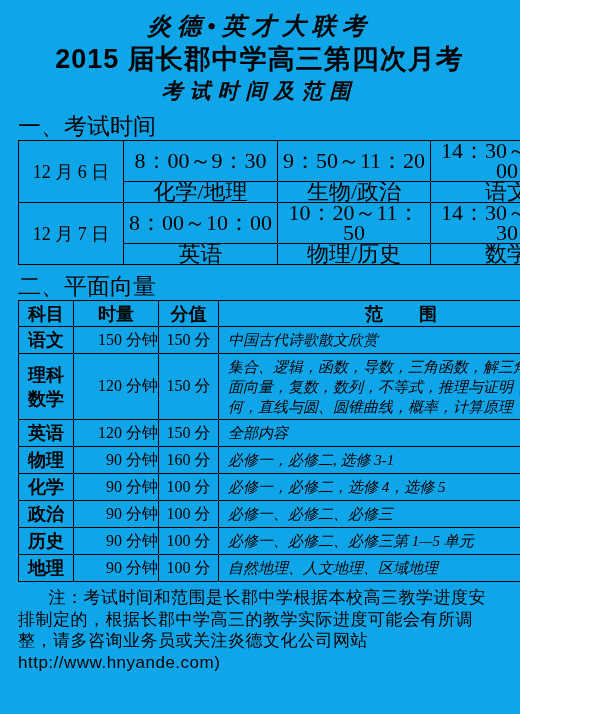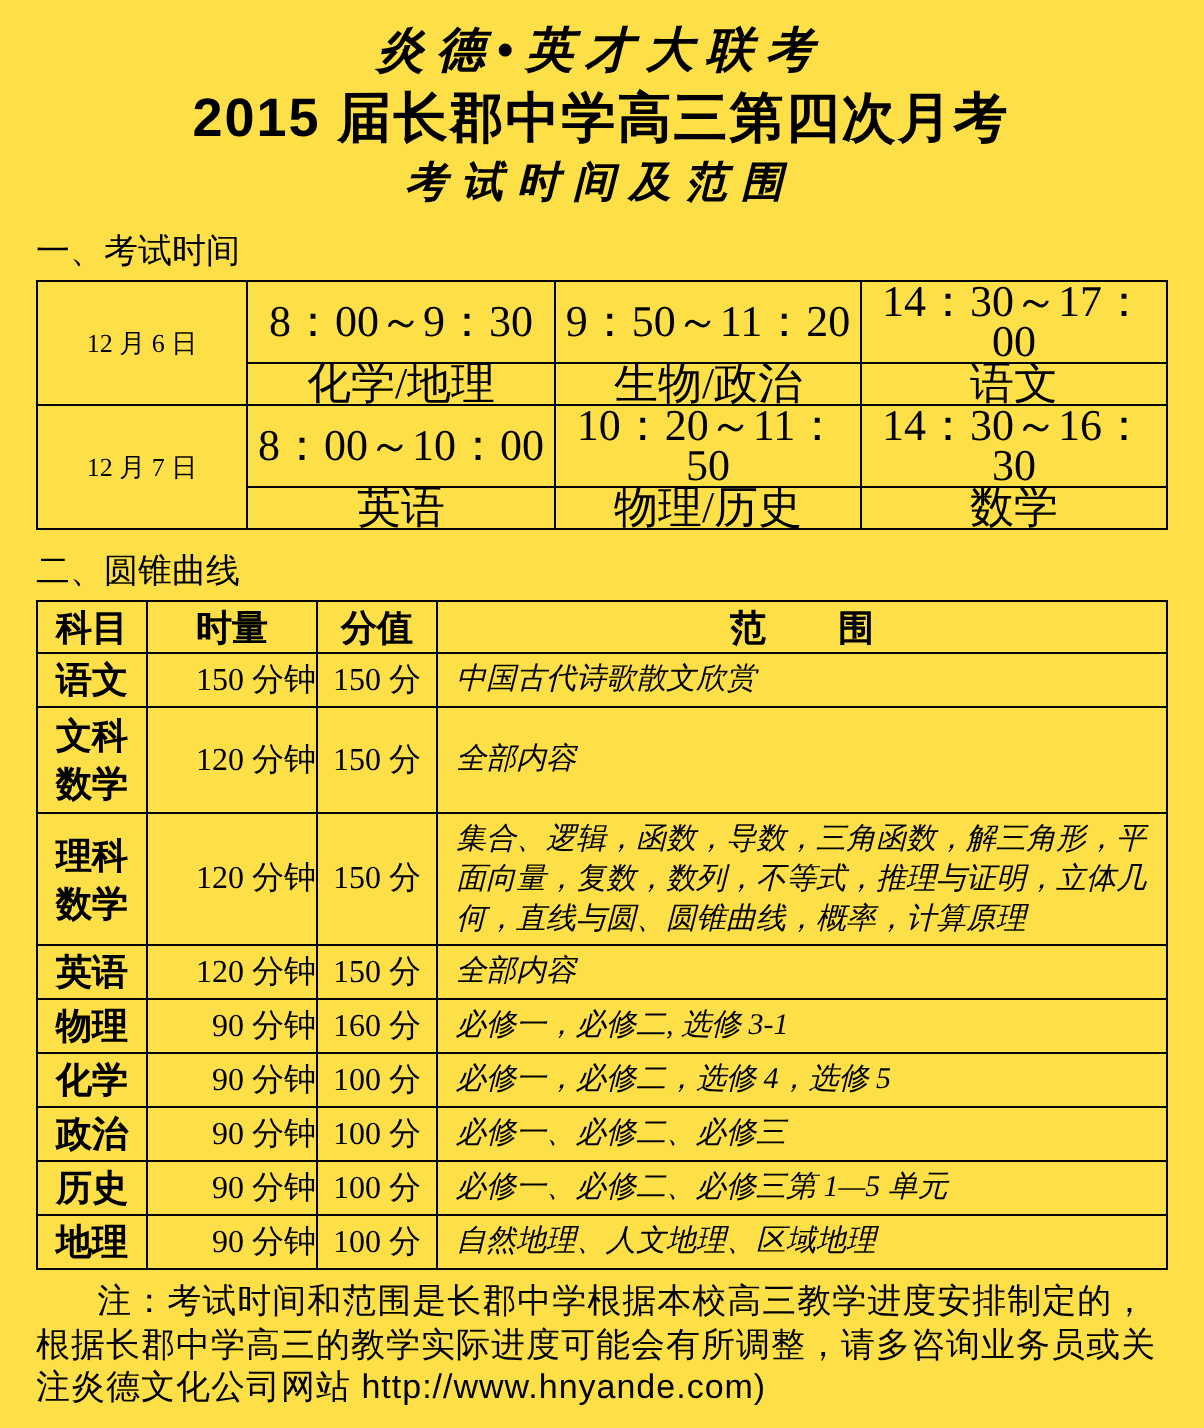--- a/index.html
+++ b/index.html
@@ -1,21 +1,21 @@
 <!DOCTYPE html>
 <html><head>
 <meta charset="utf-8">
 <style>
   * { margin: 0; padding: 0; box-sizing: border-box; }
   html, body { background: #ffffff; }
   .page {
     position: relative;
-    width: 602px;
+    width: 520px;
     height: 714px;
-    background: #fde047;
+    background: #0ea5e9;
     color: #000000;
     padding: 10px 19px 0 18px;
     overflow: hidden;
     font-family: "Liberation Serif", serif;
   }
   
   .kaiti { font-family: "Liberation Serif", "DejaVu Serif", serif; font-style: italic; }
   .songti { font-family: "Liberation Serif", "DejaVu Serif", serif; font-style: normal; }
   .heiti { font-family: "Liberation Sans", "DejaVu Sans", sans-serif; font-style: normal; }
 
@@ -40,21 +40,21 @@
     letter-spacing: 7px;
   }
   .date-range {
     font-size: 18px;
     line-height: 30px;
     letter-spacing: 1px;
   }
 
   
   .section-heading {
-    font-size: 17px;
+    font-size: 23px;
     line-height: 22px;
     margin-top: 8px;
     font-weight: normal;
   }
   .section-heading.second { margin-top: 10px; }
 
   
   table {
     border-collapse: collapse;
     table-layout: fixed;
@@ -64,21 +64,21 @@
   td, th { border: 1.5px solid #000; overflow: hidden; }
 
   
   .t1 td {
     text-align: center;
     vertical-align: middle;
     font-size: 22px;
     height: 20px;
     line-height: 20px;
   }
-  .t1 .date-cell { font-size: 13px; margin-top: 20px; }
+  .t1 .date-cell { font-size: 18px; margin-top: 20px; }
 
   
   .t2 th {
     font-family: Liberation Sans, sans-serif;
     font-weight: bold;
     font-size: 18px;
     height: 26px;
     text-align: center;
     vertical-align: middle;
   }
@@ -160,21 +160,21 @@
         <td>14：30～16：30</td>
       </tr>
       <tr>
         <td>英语</td>
         <td>物理/历史</td>
         <td>数学</td>
       </tr>
     </tbody>
   </table>
 
-  <div class="section-heading second heiti">二、圆锥曲线</div>
+  <div class="section-heading second heiti">二、平面向量</div>
 
   <table class="t2">
     <colgroup>
       <col style="width:55px">
         <col style="width:85px">
         <col style="width:60px">
         <col style="width:365px">
     </colgroup>
     <tbody>
       <tr>
@@ -182,26 +182,20 @@
         <th>时量</th>
         <th>分值</th>
         <th>范　　围</th>
       </tr>
       <tr class="row-std">
         <td class="subject-cell">语文</td>
         <td class="duration-cell songti">150 分钟</td>
         <td class="score-cell songti">150 分</td>
         <td class="scope-cell kaiti">中国古代诗歌散文欣赏</td>
       </tr>
-      <tr class="row-two">
-        <td class="subject-cell">文科数学</td>
-        <td class="duration-cell songti">120 分钟</td>
-        <td class="score-cell songti">150 分</td>
-        <td class="scope-cell kaiti">全部内容</td>
-      </tr>
       <tr class="row-three">
         <td class="subject-cell">理科数学</td>
         <td class="duration-cell songti">120 分钟</td>
         <td class="score-cell songti">150 分</td>
         <td class="scope-cell kaiti">集合、逻辑，函数，导数，三角函数，解三角形，平面向量，复数，数列，不等式，推理与证明，立体几何，直线与圆、圆锥曲线，概率，计算原理</td>
       </tr>
       <tr class="row-std">
         <td class="subject-cell">英语</td>
         <td class="duration-cell songti">120 分钟</td>
         <td class="score-cell songti">150 分</td>

